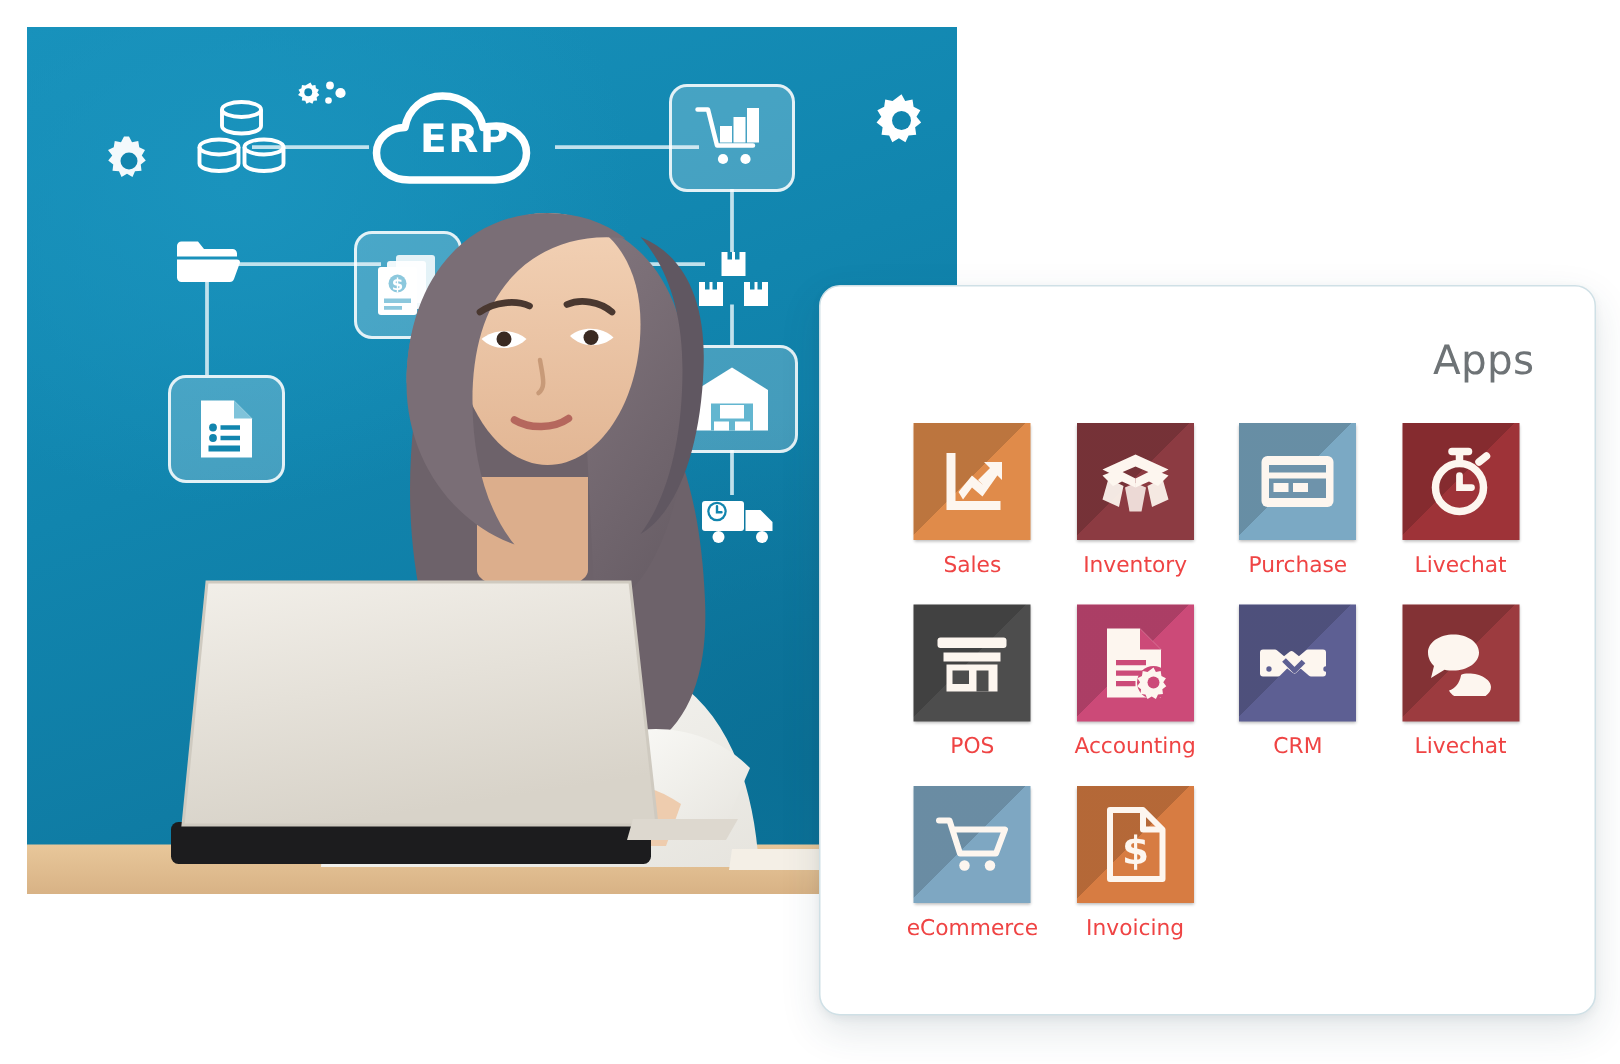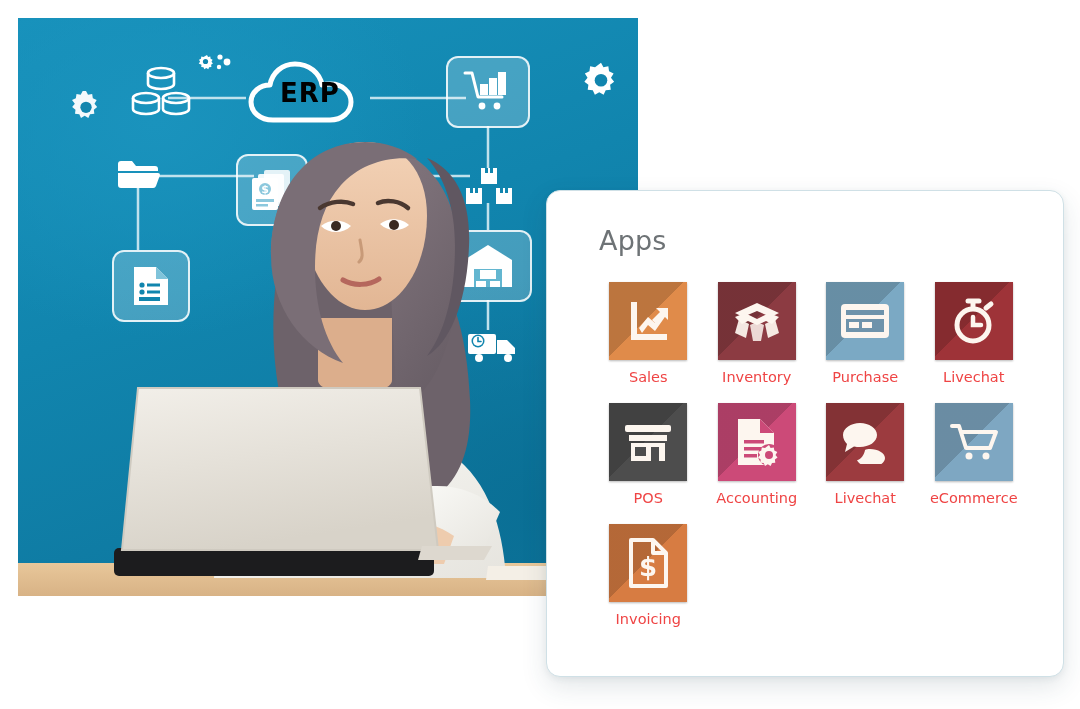--- a/index.html
+++ b/index.html
@@ -39,21 +39,21 @@
   .plainicon { position: absolute; display: flex; align-items: center; justify-content: center; }
   .plainicon svg, .nodebox svg { display: block; }
 
   
   #erpcloud {
     position: absolute; left: 222px; top: 32px; width: 140px; height: 78px;
   }
   #erpcloud .erptext {
     position: absolute; left: 0; top: 0; width: 140px; height: 78px;
     display: flex; align-items: center; justify-content: center;
-    color: #000000; font-size: 26px; font-weight: bold; letter-spacing: 1px;
+    color: #ffffff; font-size: 26px; font-weight: bold; letter-spacing: 1px;
     padding-top: 8px;
   }
 
   
   #person { position: absolute; left: 0; top: 0; width: 620px; height: 578px; }
 
   
   #apps-panel {
     position: absolute; left: 546px; top: 190px;
     width: 518px; height: 487px;
@@ -62,20 +62,21 @@
     border-radius: 14px;
     box-shadow: 0 10px 26px rgba(40,70,85,0.13), 0 2px 6px rgba(40,70,85,0.07);
     padding: 34px 40px 30px 52px;
   }
   #apps-title {
     color: #6e7376;
     font-size: 27px;
     font-weight: normal;
     margin: 0 0 26px 0;
     letter-spacing: 0.2px;
+    text-align: right;
   }
   #apps-grid {
     display: grid;
     grid-template-columns: repeat(4, 1fr);
     row-gap: 18px;
     column-gap: 10px;
   }
   .app-cell {
     display: flex; flex-direction: column; align-items: center;
     cursor: pointer;
@@ -404,20 +405,34 @@
               <rect x="11" y="38" width="13" height="3.5" fill="#cc4a78"></rect>
               <circle cx="36" cy="39" r="11" fill="#cc4a78"></circle>
               <path d="M36 29l1.6 3 3.2-.6.5 3.2 3 1.5-1.8 2.8 2 2.6-2.6 2 .4 3.2-3.3.3-1.4 3-2.8-1.7-2.8 1.7-1.4-3-3.3-.3.4-3.2-2.6-2 2-2.6-1.8-2.8 3-1.5.5-3.2 3.2.6z"></path>
               <circle cx="36" cy="39" r="4" fill="#cc4a78"></circle>
             </svg>
           </div>
         </div>
         <div class="app-label">Accounting</div>
       </div>
 
+      <div class="app-cell">
+        <div class="app-tile" style="background: rgb(93, 95, 147);">
+          <div class="longshadow"></div>
+          <div class="glyph">
+            <svg width="54" height="34" viewBox="0 0 54 34" fill="none" stroke="#fdf6ef" stroke-width="4" stroke-linejoin="round">
+              <path d="M4 10h8l6 5 5-4 5 4 6-5h10v14h-8l-7-6-4 4-5-4-6 6H4z" fill="#fdf6ef"></path>
+              <path d="M18 15l7 7 6-6" stroke="#5d5f93" stroke-width="3.5" fill="none"></path>
+              <circle cx="8" cy="21" r="1.8" fill="#5d5f93" stroke="none"></circle>
+              <circle cx="46" cy="21" r="1.8" fill="#5d5f93" stroke="none"></circle>
+            </svg>
+          </div>
+        </div>
+        <div class="app-label">CRM</div>
+      </div>
 
 
       <div class="app-cell">
         <div class="app-tile" style="background: rgb(156, 59, 63);">
           <div class="longshadow"></div>
           <div class="glyph">
             <svg width="52" height="44" viewBox="0 0 52 44" fill="#fdf6ef">
               <path d="M4 15c0-7 8-12 17-12s17 5 17 12-8 12-17 12c-2 0-4 0-6-.5L6 32l2-8c-2-2-4-5-4-9z"></path>
               <path d="M26 30c1-1 3-1 5-1 8 0 15 4 15 9 0 3-2 5-5 7l1 5-8-4c-1 0-2 .3-3 .3-6 0-11-2-13-6 4-1 7-5 8-10z"></path>
             </svg>

